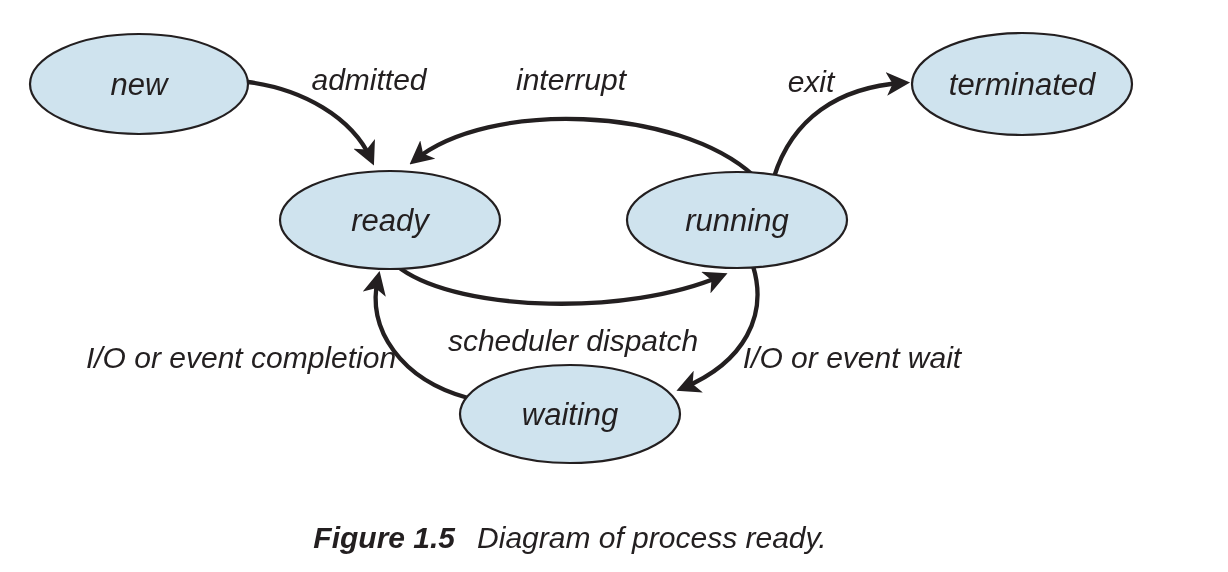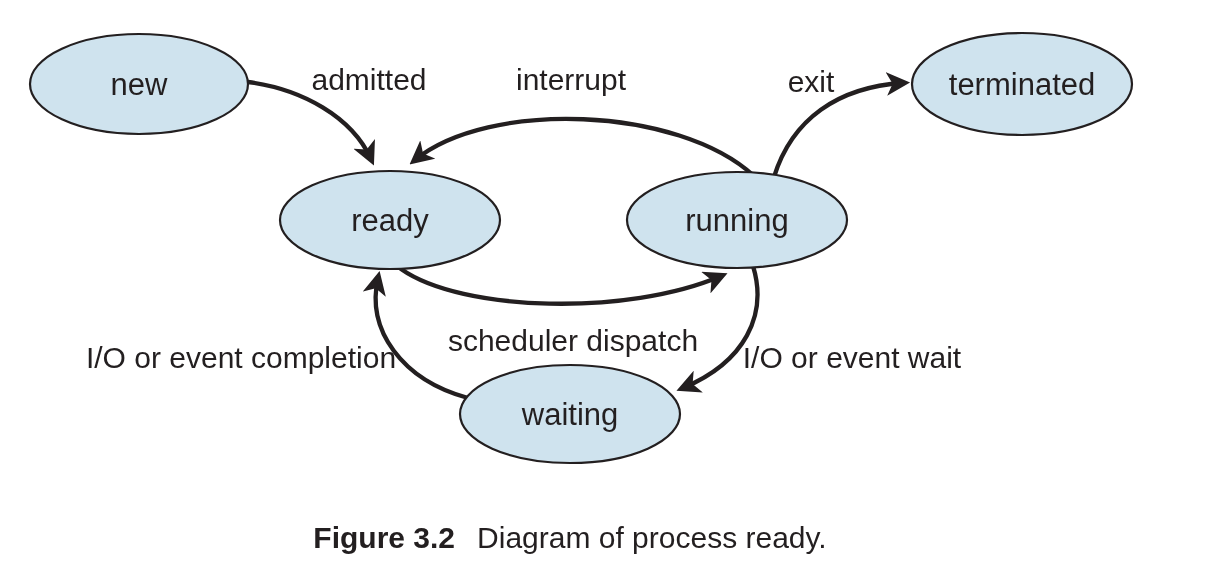--- a/index.html
+++ b/index.html
@@ -7,20 +7,21 @@
     padding: 0;
     background: #ffffff;
   }
   .canvas {
     position: relative;
     width: 1228px;
     height: 572px;
     background: var(--bg, #ffffff);
     overflow: hidden;
     font-family: "Liberation Sans", sans-serif;
+    font-style: italic;
   }
   .canvas svg {
     position: absolute;
     inset: 0;
   }
   .node-ellipse {
     fill: var(--node-fill, #cfe3ee);
     stroke: var(--ink, #231f20);
     stroke-width: 2.2;
   }
@@ -105,15 +106,15 @@
         <text x="369" y="90" class="edge-label">admitted</text>
         <text x="571" y="90" class="edge-label">interrupt</text>
         <text x="811" y="92" class="edge-label">exit</text>
         <text x="573" y="351" class="edge-label">scheduler dispatch</text>
         <text x="852" y="368" class="edge-label">I/O or event wait</text>
         <text x="241" y="368" class="edge-label">I/O or event completion</text>
       </g>
   </svg>
 
   <div class="caption">
-    <span class="caption-label">Figure 3.2</span><span class="caption-text">Diagram of process ready.</span>
+    <span class="caption-label">Figure 1.5</span><span class="caption-text">Diagram of process ready.</span>
   </div>
 </div>
 
 </body></html>

